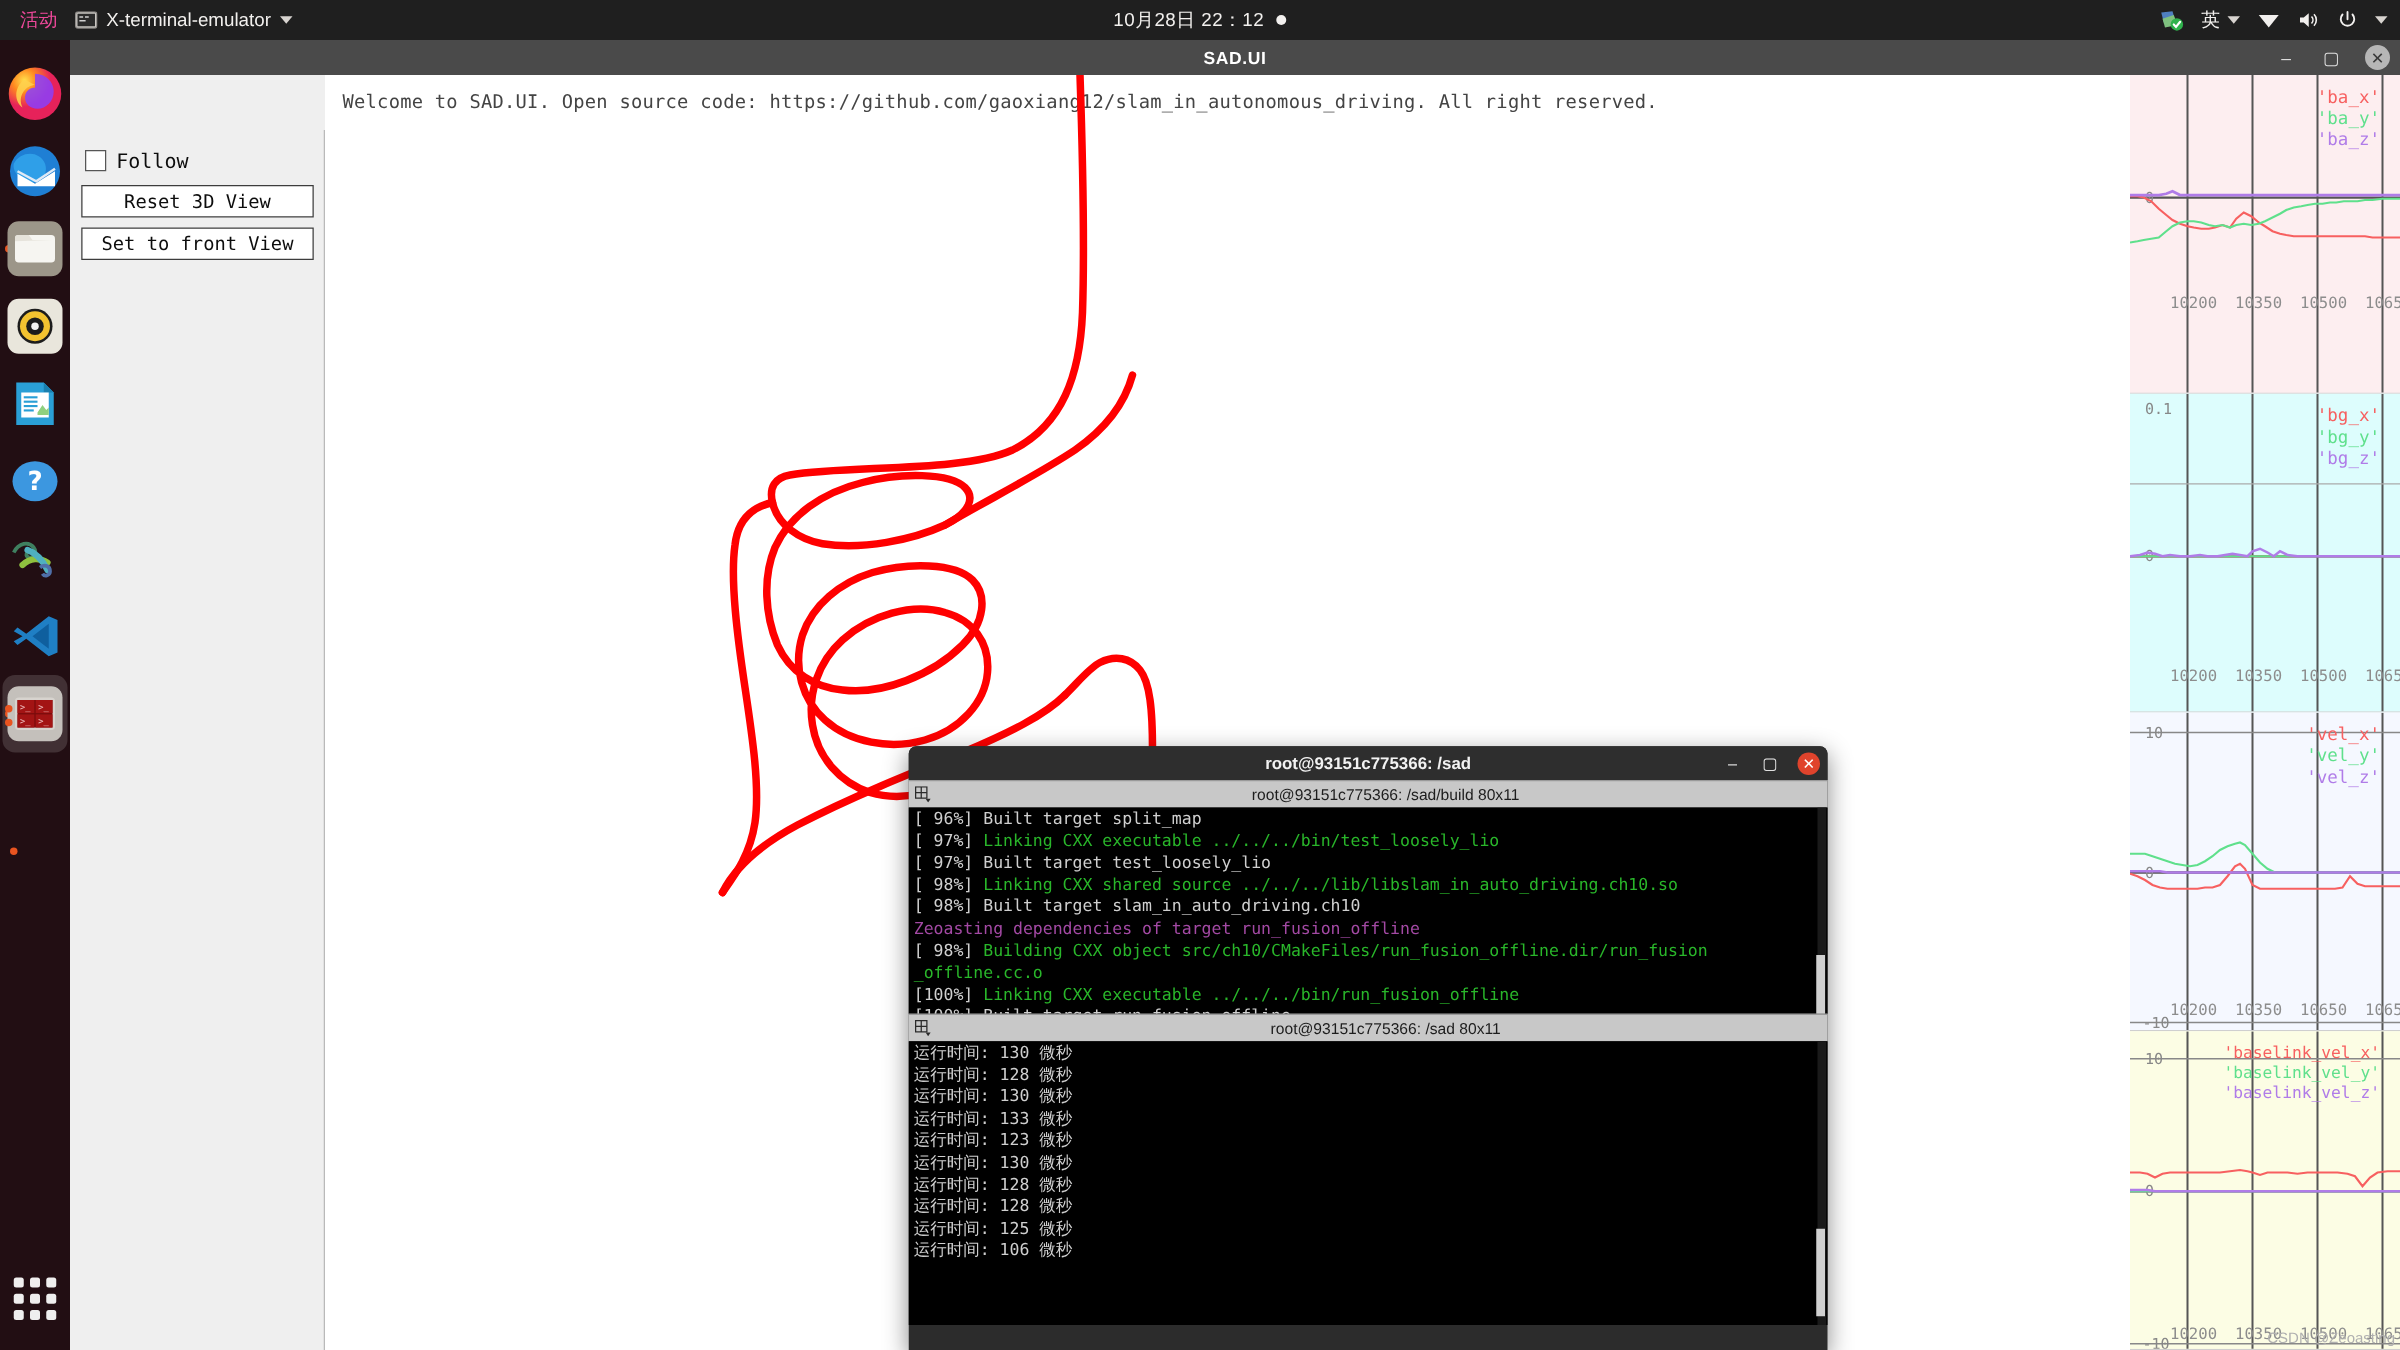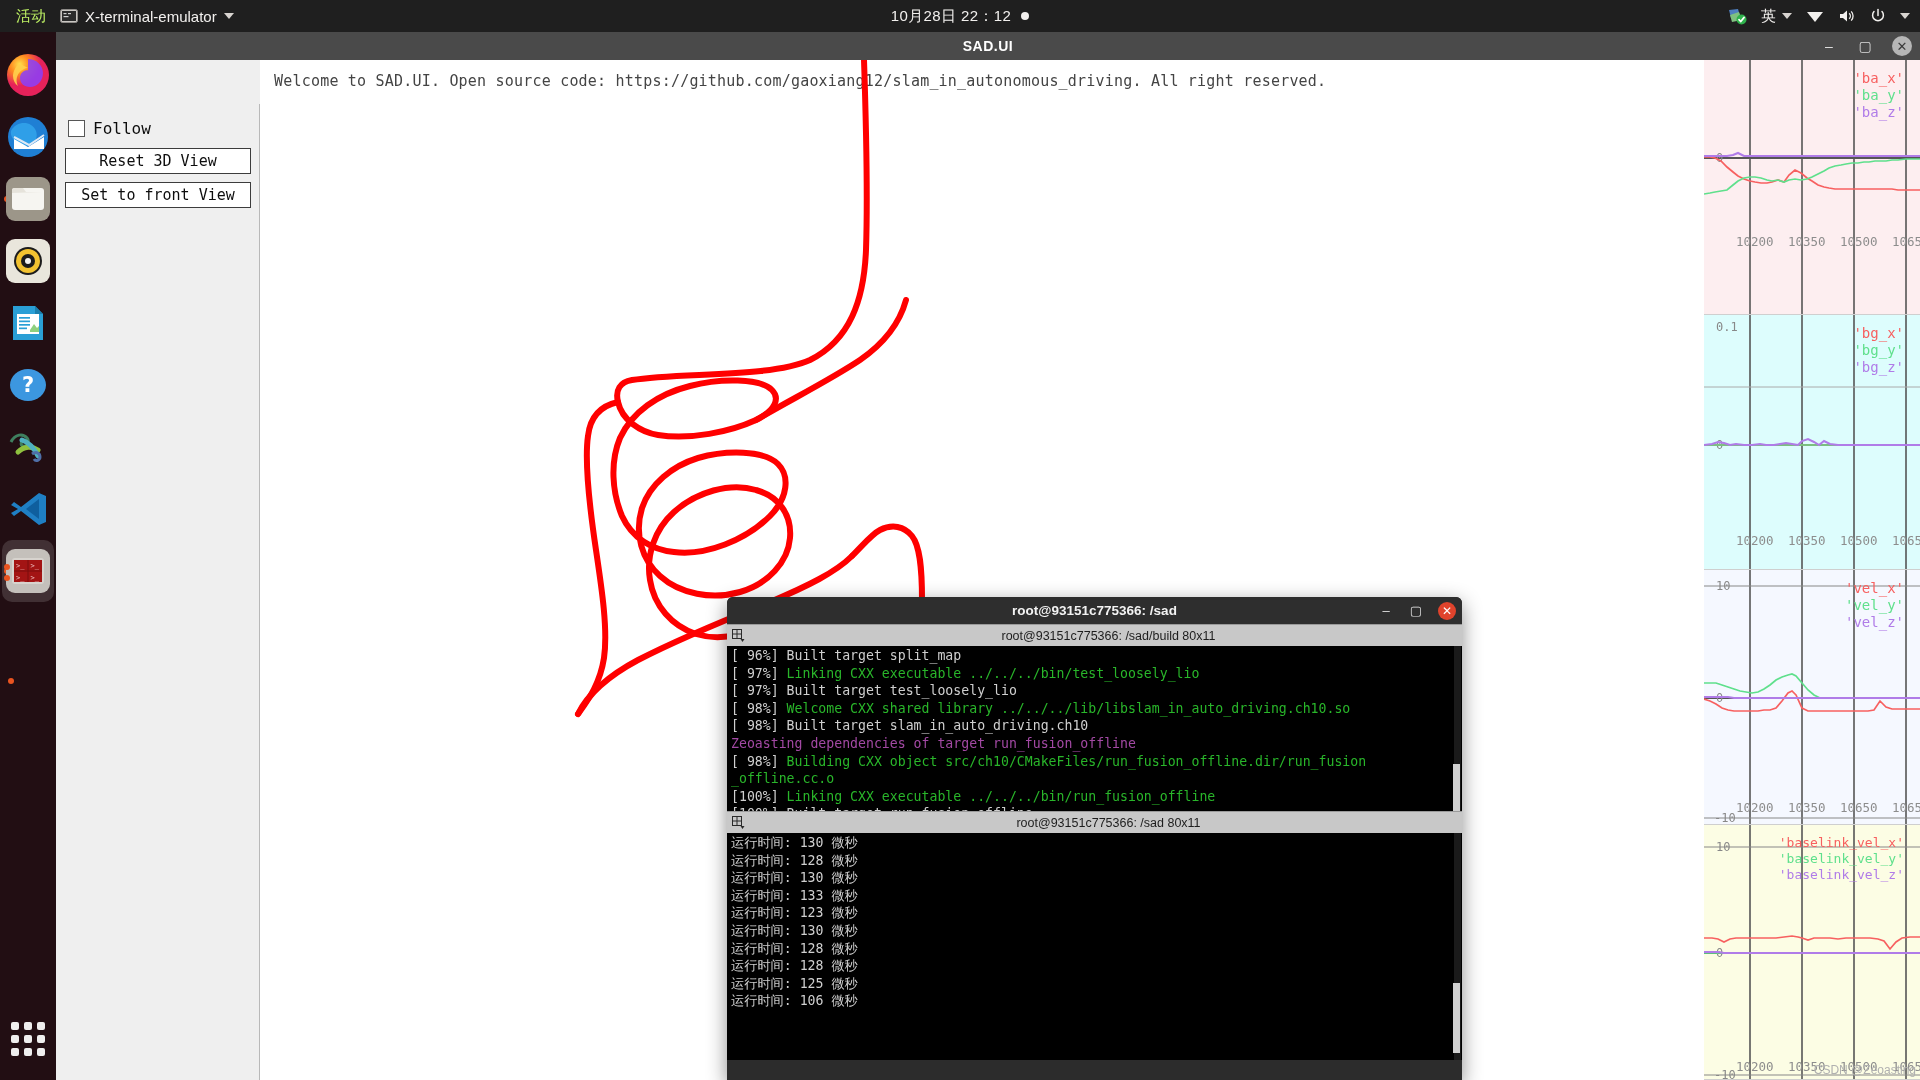--- a/index.html
+++ b/index.html
@@ -12,21 +12,21 @@
   }
   #root { position: relative; width: 1920px; height: 1080px; }
 
   
   .topbar {
     position: absolute; left: 0; top: 0; width: 1920px; height: 32px;
     background: #1f1f1f; color: #e8e6e3;
     display: flex; align-items: center;
     font-size: 15px; z-index: 50;
   }
-  .topbar .activities { padding: 0 14px 0 16px; font-size: 15px; color: #bef264; }
+  .topbar .activities { padding: 0 14px 0 16px; font-size: 15px; color: #ec4899; }
   .topbar .appmenu { display: flex; align-items: center; gap: 7px; color: #f2f0ee; }
   .topbar .appmenu .ttl { font-size: 15px; }
   .caret { width: 0; height: 0; border-left: 5px solid transparent;
            border-right: 5px solid transparent; border-top: 6px solid #d8d4d0; }
   .topbar .clockwrap {
     position: absolute; left: 0; right: 0; top: 0; height: 32px;
     display: flex; align-items: center; justify-content: center; gap: 10px;
     pointer-events: none;
   }
   .topbar .clockwrap > * { pointer-events: auto; }
@@ -533,21 +533,21 @@
           <line x1="0.5" y1="5" x2="9.5" y2="5" stroke="#2a2a2a"></line>
           <path d="M8.5 10 L12.5 10 L10.5 13 Z" fill="#2a2a2a"></path>
         </svg>
       </span>
       <span class="tabtitle">root@93151c775366: /sad/build 80x11</span>
     </div>
     <div class="termbody top">
       <div class="tline"><span class="c-grey">[ 96%] Built target split_map</span></div>
       <div class="tline"><span class="c-grey">[ 97%] </span><span class="c-green">Linking CXX executable ../../../bin/test_loosely_lio</span></div>
       <div class="tline"><span class="c-grey">[ 97%] Built target test_loosely_lio</span></div>
-      <div class="tline"><span class="c-grey">[ 98%] </span><span class="c-green">Welcome CXX shared library ../../../lib/libslam_in_auto_driving.ch10.so</span></div>
+      <div class="tline"><span class="c-grey">[ 98%] </span><span class="c-green">Linking CXX shared source ../../../lib/libslam_in_auto_driving.ch10.so</span></div>
       <div class="tline"><span class="c-grey">[ 98%] Built target slam_in_auto_driving.ch10</span></div>
       <div class="tline"><span class="c-magenta">Zeoasting dependencies of target run_fusion_offline</span></div>
       <div class="tline"><span class="c-grey">[ 98%] </span><span class="c-green">Building CXX object src/ch10/CMakeFiles/run_fusion_offline.dir/run_fusion</span></div>
       <div class="tline"><span class="c-green">_offline.cc.o</span></div>
       <div class="tline"><span class="c-grey">[100%] </span><span class="c-green">Linking CXX executable ../../../bin/run_fusion_offline</span></div>
       <div class="tline"><span class="c-grey">[100%] Built target run_fusion_offline</span></div>
       <div class="tline"><span class="c-grey">root@93151c775366:/sad/build# </span><span class="cursorblk"></span></div>
       <div class="scrollbar">
         <div class="scrollthumb" style="top:118px;height:64px;"></div>
       </div>

